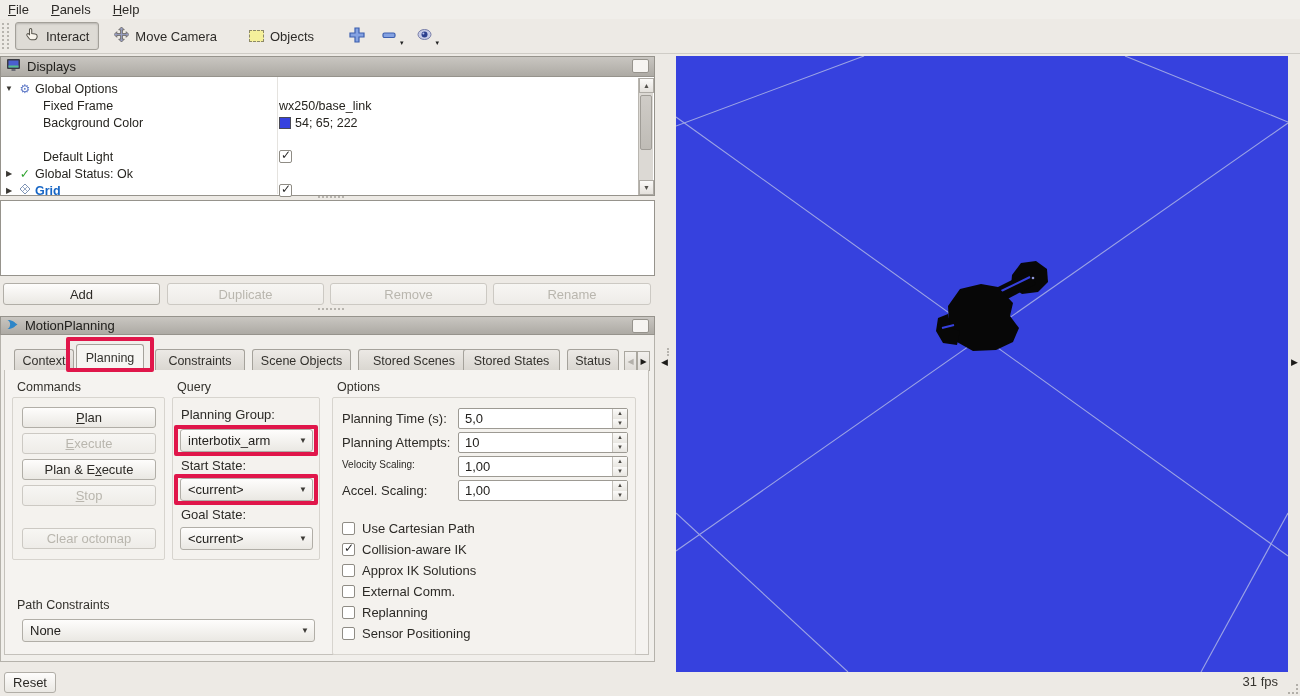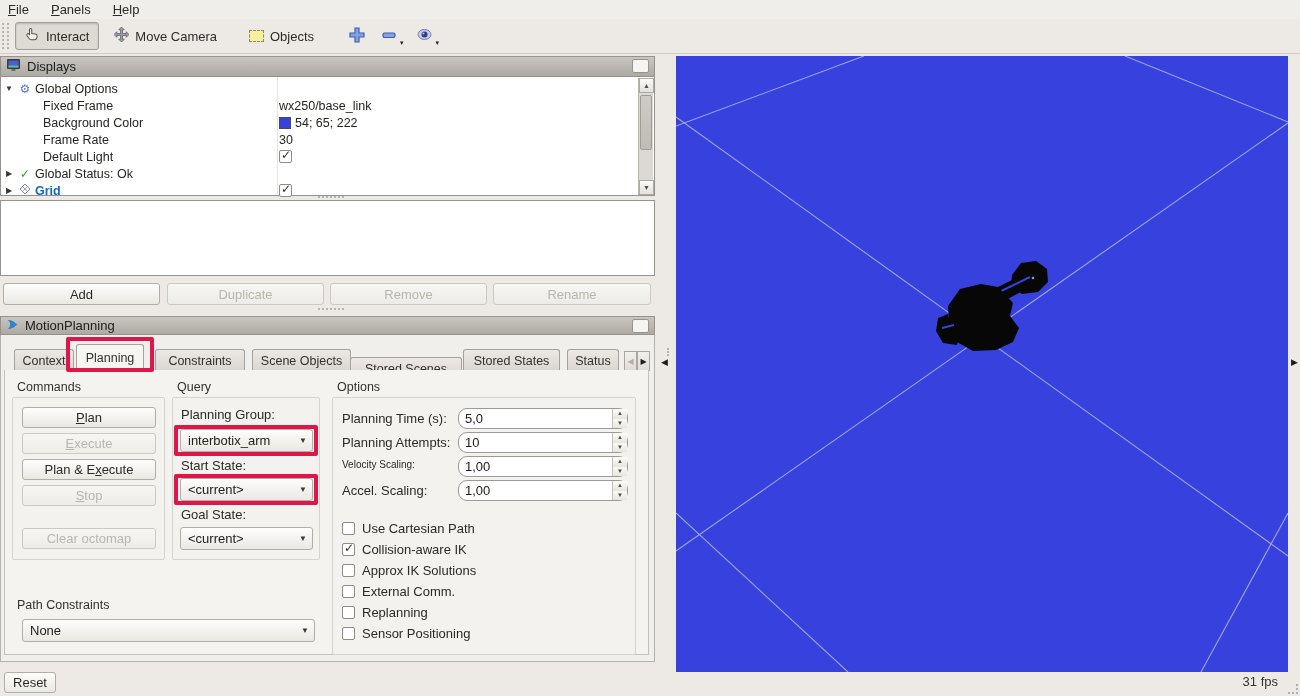--- a/index.html
+++ b/index.html
@@ -51,21 +51,21 @@
 
   .mp-body { left:0; top:335px; width:655px; height:327px; background:#f1efeb; border:1px solid #b5b2ab; border-top:none; }
   .content-frame { left:4px; top:370px; width:645px; height:285px; background:#f5f3f0; border:1px solid #c4c1bb; border-top:none; }
   .group-heading { font-size:12.5px; color:#33312c; }
   .group-frame { border:1px solid #d7d4ce; border-radius:2px; background:#f4f2ee; }
 
   .combo { background:linear-gradient(#fefdfc,#eae8e3); border:1px solid #b1aea7; border-radius:3px; display:flex; align-items:center; font-size:13px; color:#23211e; }
   .combo-text { flex:1; padding-left:7px; white-space:nowrap; overflow:hidden; }
   .combo-arrow { width:18px; font-size:8px; color:#3c3a36; text-align:center; }
 
-  .spin { background:#ffffff; border:1px solid #9d9a93; border-radius:9px; display:flex; font-size:13px; color:#23211e;justify-content:flex-end; }
+  .spin { background:#ffffff; border:1px solid #9d9a93; border-radius:2px; display:flex; font-size:13px; color:#23211e;justify-content:flex-end; }
   .spin-text { flex:1; padding:2px 0 0 6px; }
   .spin-btns { width:15px; border-left:1px solid #c4c1bb; display:flex; flex-direction:column; }
   .spin-btns span { flex:1; font-size:6px; color:#4a4843; text-align:center; line-height:9px; background:linear-gradient(#fbfaf8,#e8e6e1); }
 
   .cb { width:13px; height:13px; background:#fff; border:1px solid #8f8c85; border-radius:2px; position:relative; display:inline-block; }
   .cb.checked::after { content:"✓"; position:absolute; left:1px; top:-3px; font-size:12px; font-weight:bold; color:#2a2a2a; }
   .cb-row { position:absolute; display:flex; align-items:center; gap:7px; font-size:13px; color:#2c2a26; }
 
   .annotation { position:absolute; border:4px solid #e0164a; border-radius:2px; z-index:5; }
 
@@ -170,26 +170,20 @@
   </div>
 
   <div class="tree-row" style="top:37px;">
     <span class="tw" style="margin-left:42px;">Background Color</span>
     <span class="tree-val">
       <span class="swatch" style="background:#3641de;"></span>
       <span class="tw">54; 65; 222</span>
     </span>
   </div>
 
-  <div class="tree-row" style="top:54px;">
-    <span class="tw" style="margin-left:42px;">Frame Rate</span>
-    <span class="tree-val">
-        <span class="tw">30</span>
-      </span>
-  </div>
 
   <div class="tree-row" style="top:71px;">
     <span class="tw" style="margin-left:42px;">Default Light</span>
     <span class="tree-val">
         <span class="cb checked"></span>
       </span>
   </div>
 
   <div class="tree-row" style="top:88px;">
     <span class="expander">▶</span>
@@ -255,21 +249,21 @@
   </div>
 <div class="abs tab active" style="left:76px;width:68px;">
     <span>Planning</span>
   </div>
 <div class="abs tab" style="left:155px;width:90px;">
     <span>Constraints</span>
   </div>
 <div class="abs tab" style="left:252px;width:99px;">
     <span>Scene Objects</span>
   </div>
-<div class="abs tab" style="left:350px;width:112px;margin-top:8px;">
+<div class="abs tab" style="left:358px;width:112px;">
     <span>Stored Scenes</span>
   </div>
 <div class="abs tab" style="left:463px;width:97px;">
     <span>Stored States</span>
   </div>
 <div class="abs tab" style="left:567px;width:52px;">
     <span>Status</span>
   </div>
 <div class="tab-scroll" style="left:624px;color:#b3b0aa;">◀</div>
 <div class="tab-scroll" style="left:637px;color:#1d1c19;">▶</div>

